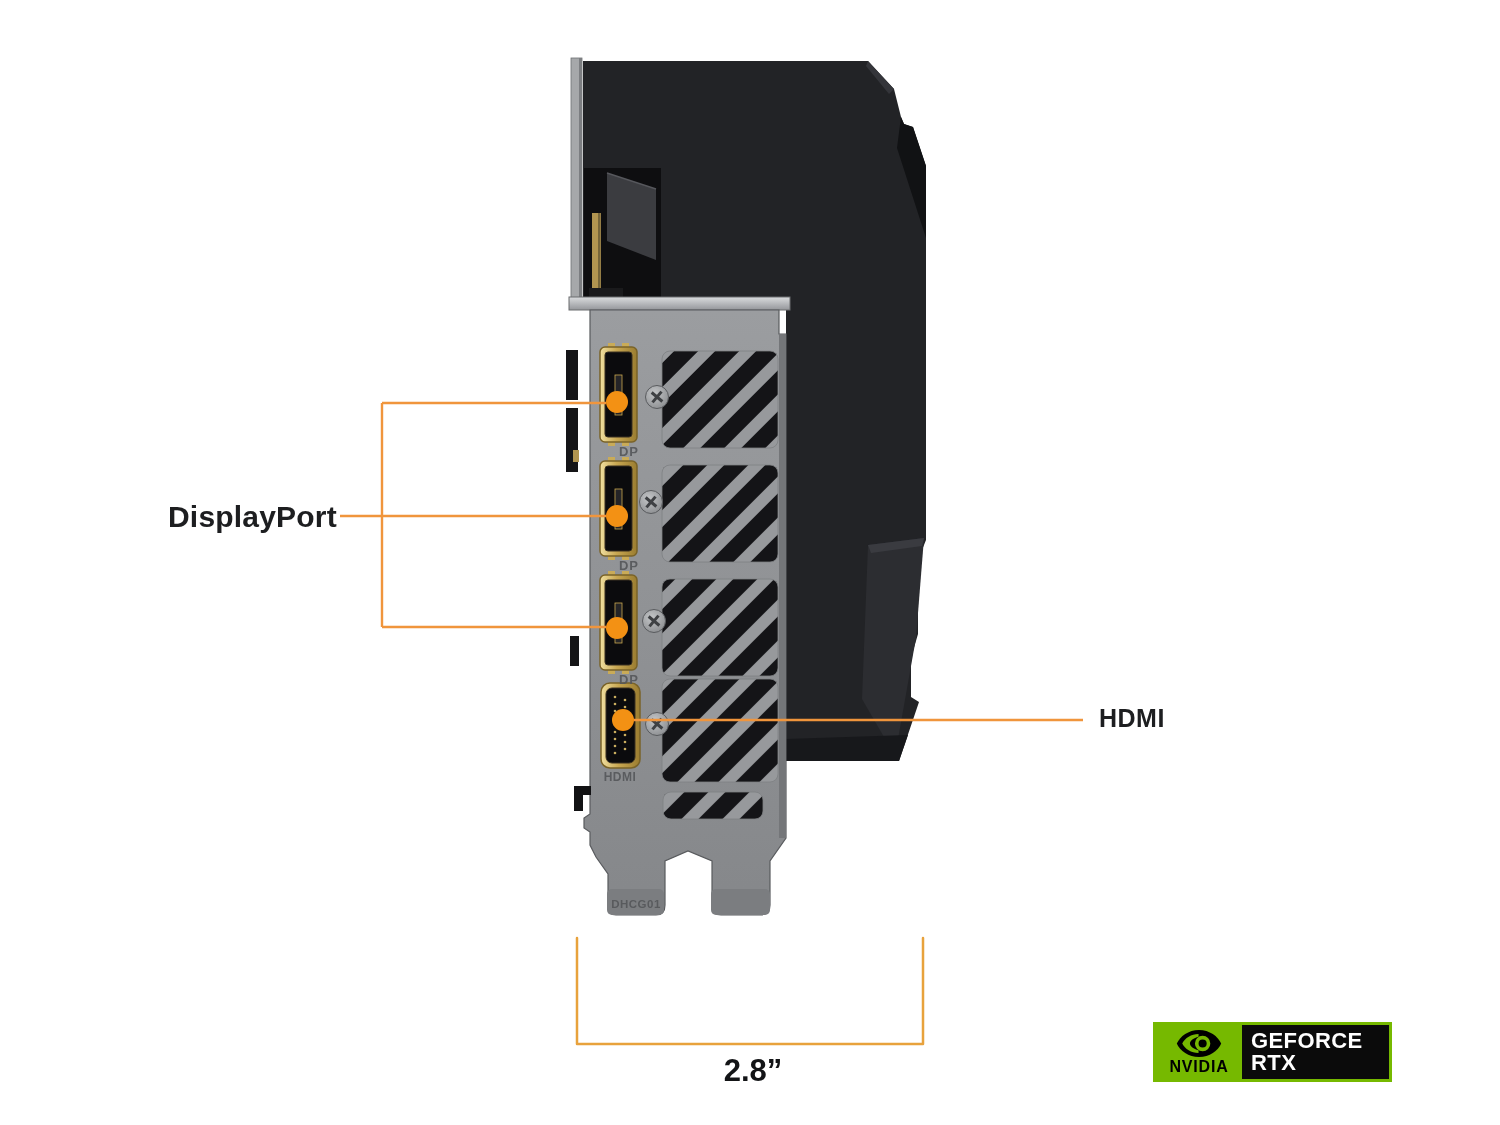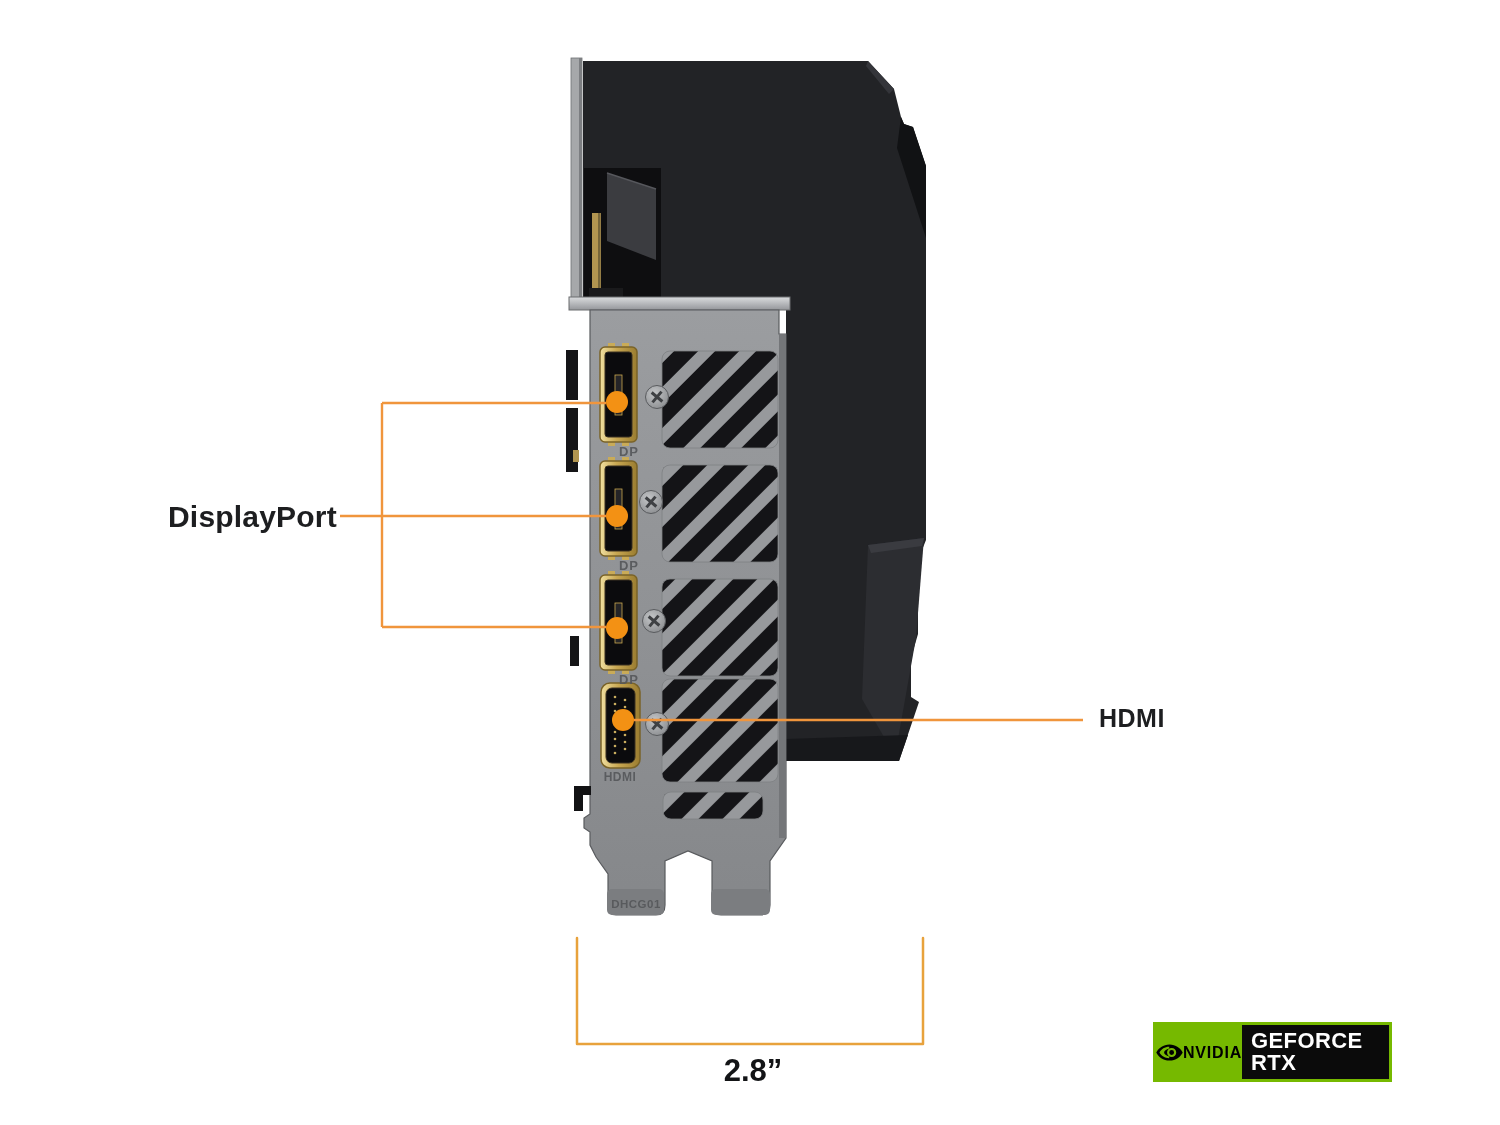--- a/index.html
+++ b/index.html
@@ -12,21 +12,21 @@
   .label-displayport{left:168px;top:500px;width:160px;text-align:right;font-size:30px;letter-spacing:.2px;}
   .label-hdmi{left:1099px;top:704px;font-size:25px;letter-spacing:.5px;}
   .label-size{left:688px;top:1053px;width:130px;text-align:center;font-size:31px;color:#131416;}
   .stamp{font-family:"Liberation Sans",sans-serif;font-weight:700;fill:#55575a;opacity:.9;}
   
   .badge{
     position:absolute;left:1153px;top:1022px;width:239px;height:60px;
     background:#76B900;box-sizing:border-box;padding:3px;display:flex;
   }
   .badge-left{
-    width:86px;display:flex;align-items:center;justify-content:center;
+    width:86px;display:flex;flex-direction:column;align-items:center;justify-content:center;
     background:#76B900;
   }
   .badge-brand{
     color:#000;font-weight:700;font-size:16px;letter-spacing:.8px;line-height:1;margin-top:1px;
   }
   .badge-right{
     flex:1;background:#0b0b0b;color:#ffffff;font-weight:700;
     font-size:22px;letter-spacing:.4px;line-height:.98;padding:5px 0 14px 9px;box-sizing:border-box;
   }
 </style>

